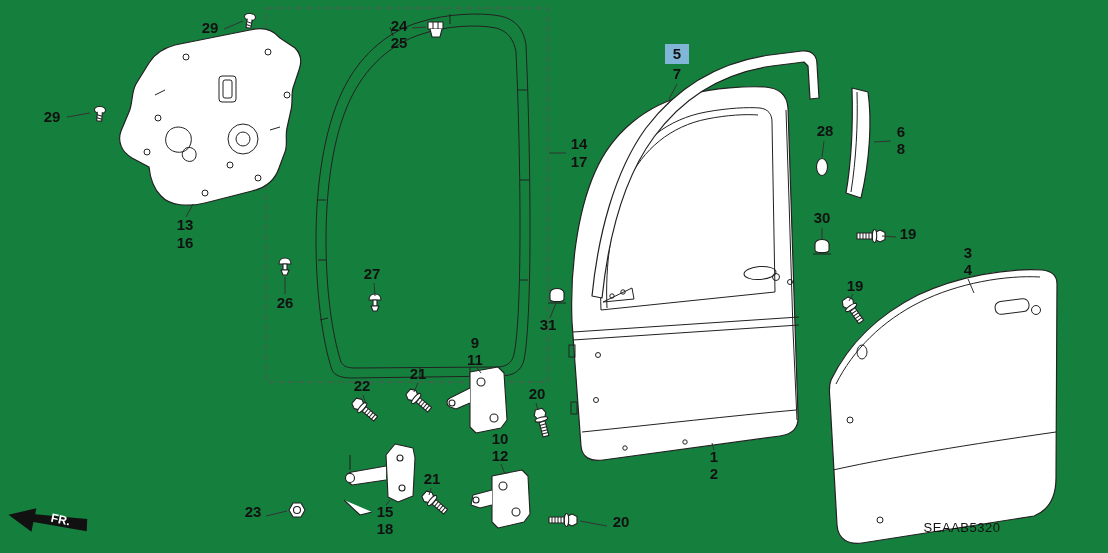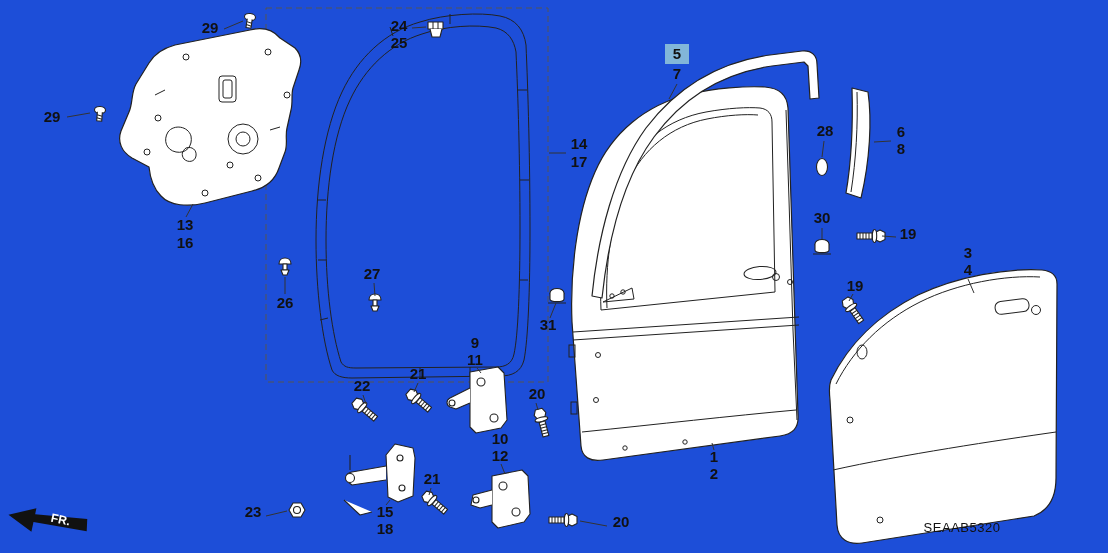--- a/index.html
+++ b/index.html
@@ -1,16 +1,16 @@
 <!DOCTYPE html>
 <html><head>
 <meta charset="utf-8">
 <style>
   html,body{margin:0;padding:0;background:#fff;}
-  .stage{position:relative;width:1108px;height:553px;background:#1d4ed8;overflow:hidden;}
+  .stage{position:relative;width:1108px;height:553px;background:#15803d;overflow:hidden;}
   svg{display:block;}
   .lbl{font:bold 15px "Liberation Sans",sans-serif;fill:#111;text-anchor:middle;}
   .code{font:13px "Liberation Sans",sans-serif;fill:#111;letter-spacing:.5px;text-anchor:middle;}
   .frtxt{font:bold 12px "Liberation Sans",sans-serif;fill:#fff;text-anchor:middle;}
   .part{fill:#fff;stroke:#222;stroke-width:1.2;stroke-linejoin:round;}
   .thin{fill:none;stroke:#222;stroke-width:1;}
   .hw{fill:#fff;stroke:#222;stroke-width:1.1;stroke-linejoin:round;}
   .leader{stroke:#333;stroke-width:1;}
   .dashed{fill:none;stroke:#555;stroke-width:1;stroke-dasharray:6 4;}
 </style>

